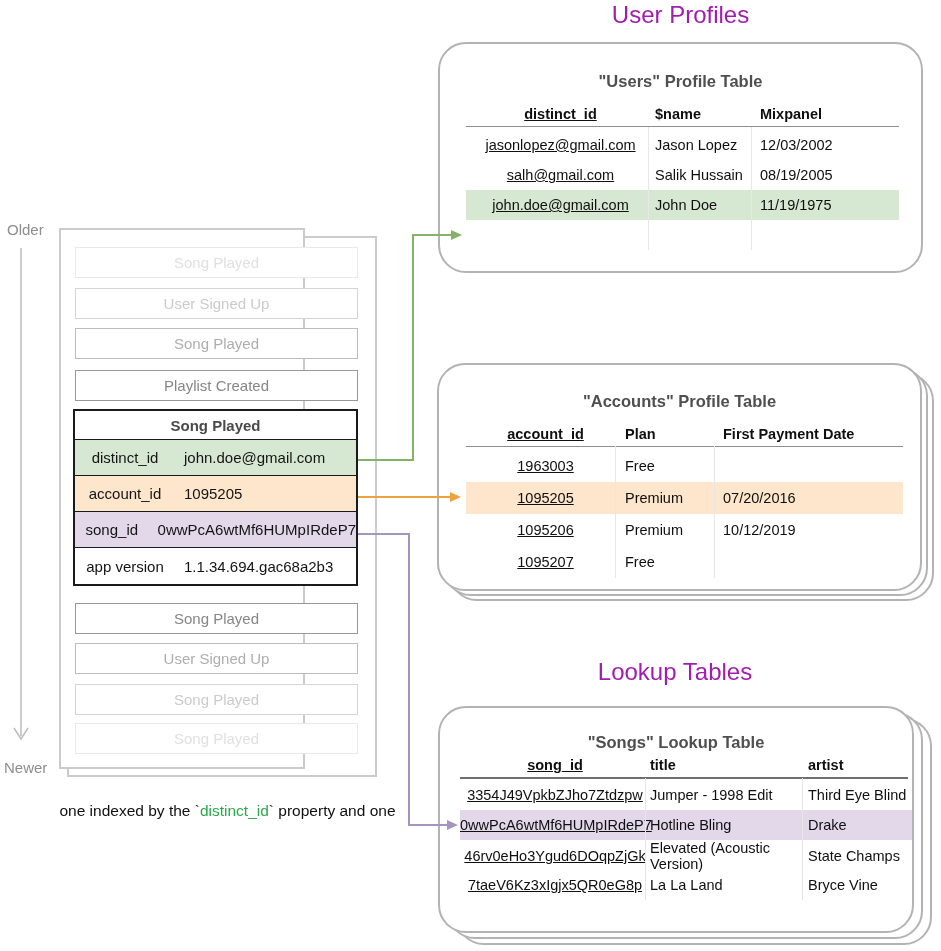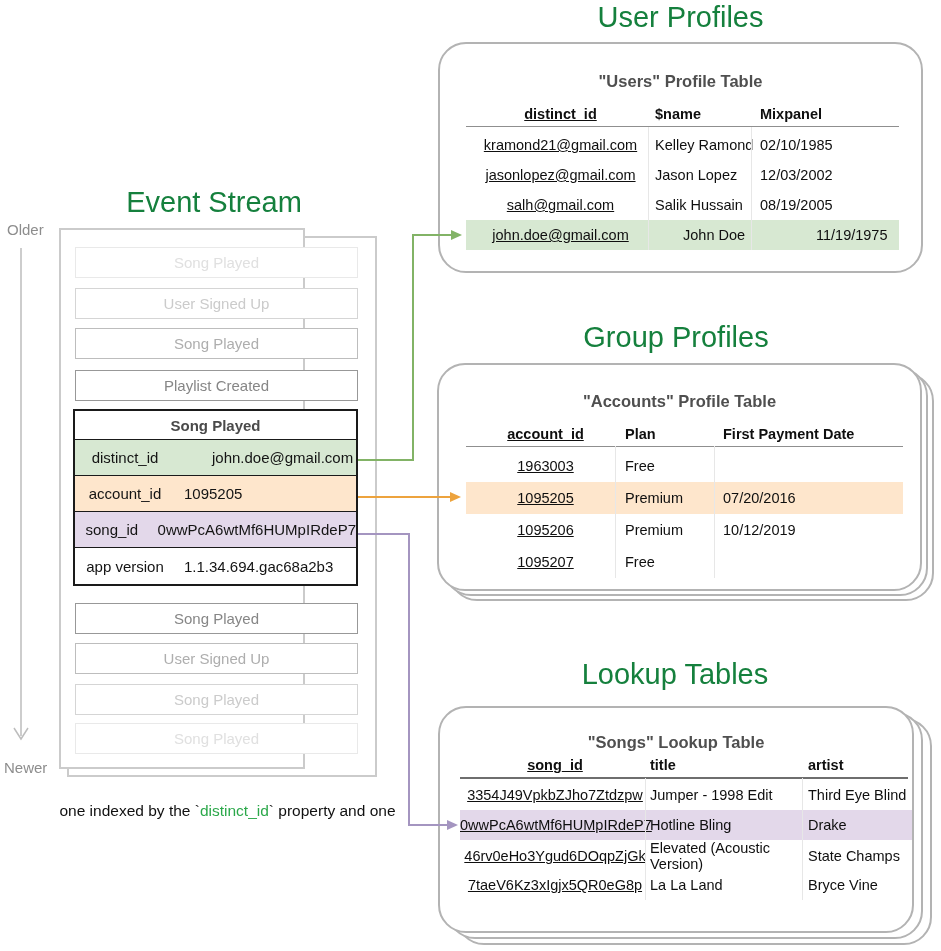--- a/index.html
+++ b/index.html
@@ -1,38 +1,38 @@
 <!DOCTYPE html>
 <html><head>
 <meta charset="utf-8">
 <style>
   * { margin:0; padding:0; box-sizing:border-box; }
   body { background:#fff; font-family:"Liberation Sans", sans-serif; }
   #canvas { position:relative; width:941px; height:951px; background:#fff; overflow:hidden; }
 
-  .big-title { position:absolute; font-size:29px; color:#15803d; text-align:center; }
+  .big-title { position:absolute; font-size:24px; color:#a21caf; text-align:center; }
 
   
   .card { position:absolute; background:#fff; border:2px solid #b3b3b3; border-radius:28px; }
   .card-title { position:absolute; left:0; right:0; text-align:center; font-size:16.5px; font-weight:bold; color:#4f4f4f; }
 
   
   .ptable { position:absolute; }
   .trow { display:grid; align-items:center; font-size:14.5px; color:#0f0f0f; }
   .thead { font-weight:bold; height:20px; }
   .c1 { text-align:center; }
   .u { text-decoration:underline; }
   .rule { border-top:1.5px solid #8f8f8f; margin-top:2px; }
   .rule-dark { border-top:2px solid #6e6e6e; margin-top:2px; }
   .vsep { position:absolute; width:1px; background:#e7e7e7; }
   .users-grid { grid-template-columns:189px 105px 1fr; }
   .accounts-grid { grid-template-columns:159px 98px 1fr; }
   .songs-grid { grid-template-columns:190px 158px 1fr; }
   .r30 { height:30px; } .r32 { height:32px; }
-  .bg-green  { background:#d7e8d2;gap:28px; }
+  .bg-green  { background:#d7e8d2; }
   .bg-orange { background:#fee6cc; }
   .bg-purple { background:#e3d8ea; }
 
   
   .es-frame { position:absolute; left:59px; top:228px; width:246px; height:541px; background:#fff; border:2px solid #cbcbcb; }
   .es-stack { position:absolute; left:67px; top:236px; width:310px; height:541px; background:#fff; border:2px solid #cbcbcb; }
   .es-box { position:absolute; left:14px; width:283px; height:31px; border:1px solid #ccc; background:#fff;
             display:flex; align-items:center; justify-content:center; font-size:15px; }
   .t-faint  { border-color:#e9e9e9; color:#e0e0e0; }
   .t-light  { border-color:#d5d5d5; color:#cbcbcb; }
@@ -55,22 +55,20 @@
   .kw-orange { color:#f59b23; }
 
   svg.connectors { position:absolute; left:0; top:0; pointer-events:none; }
 </style>
 </head>
 <body>
 
 <div id="canvas">
 
   <div class="big-title" style="left:438px; top:1px;  width:485px;">User Profiles</div>
-  <div class="big-title" style="left:59px;  top:186px; width:310px;">Event Stream</div>
-  <div class="big-title" style="left:437px; top:321px; width:478px;">Group Profiles</div>
   <div class="big-title" style="left:438px; top:658px; width:474px;">Lookup Tables</div>
 
   <div class="flow-label" style="left:7px; top:221px;">Older</div>
   <div class="flow-label" style="left:4px; top:759px;">Newer</div>
 
   <div class="es-stack"></div>
   <div class="es-frame">
     <div class="es-box t-faint" style="top:17px;">Song Played</div>
     <div class="es-box t-light" style="top:58px;">User Signed Up</div>
     <div class="es-box t-medium" style="top:98px;">Song Played</div>
@@ -105,25 +103,20 @@
   <div class="card" style="left:438px; top:42px; width:485px; height:231px;">
     <div class="card-title" style="top:28px;">"Users" Profile Table</div>
     <div class="ptable" style="left:26px; top:60px; width:433px;">
       <div class="trow users-grid thead">
         <span class="c1 u">distinct_id</span>
         <span>$name</span>
         <span>Mixpanel</span>
       </div>
       <div class="rule"></div>
       <div style="margin-top:3px;">
-        <div class="trow users-grid r30">
-          <span class="c1 u">kramond21@gmail.com</span>
-          <span>Kelley Ramond</span>
-          <span>02/10/1985</span>
-        </div>
         <div class="trow users-grid r30">
           <span class="c1 u">jasonlopez@gmail.com</span>
           <span>Jason Lopez</span>
           <span>12/03/2002</span>
         </div>
         <div class="trow users-grid r30">
           <span class="c1 u">salh@gmail.com</span>
           <span>Salik Hussain</span>
           <span>08/19/2005</span>
         </div>

